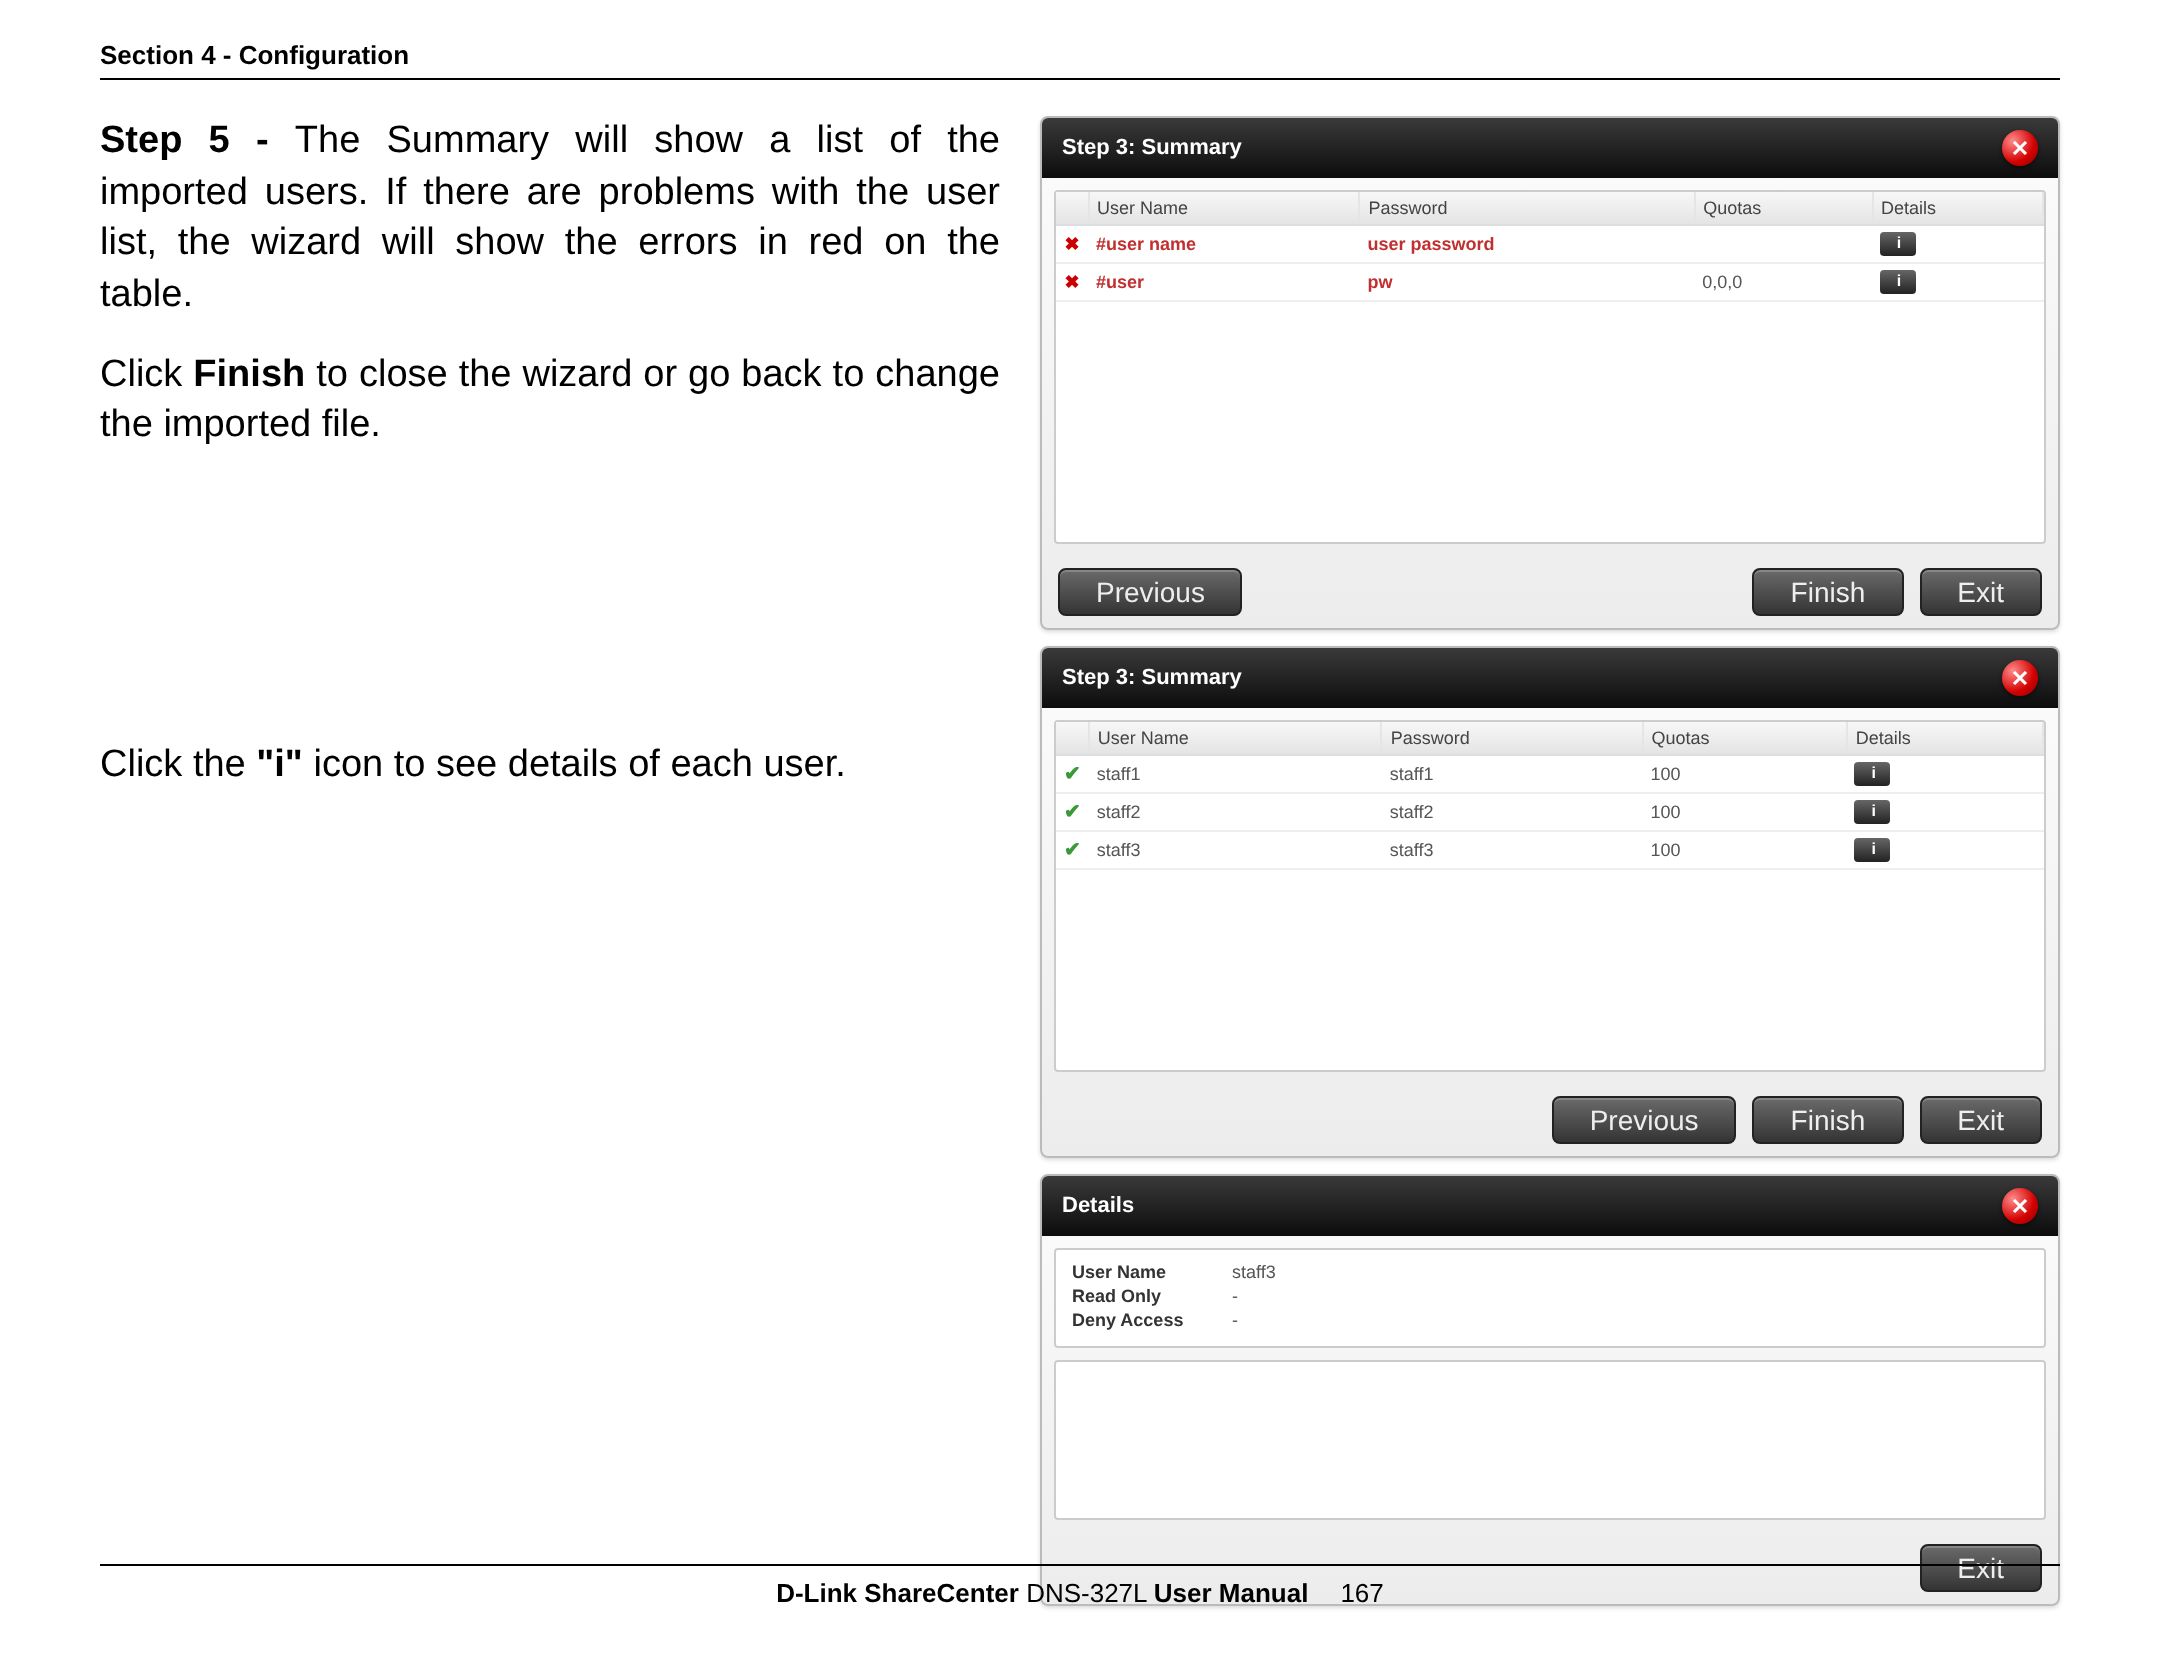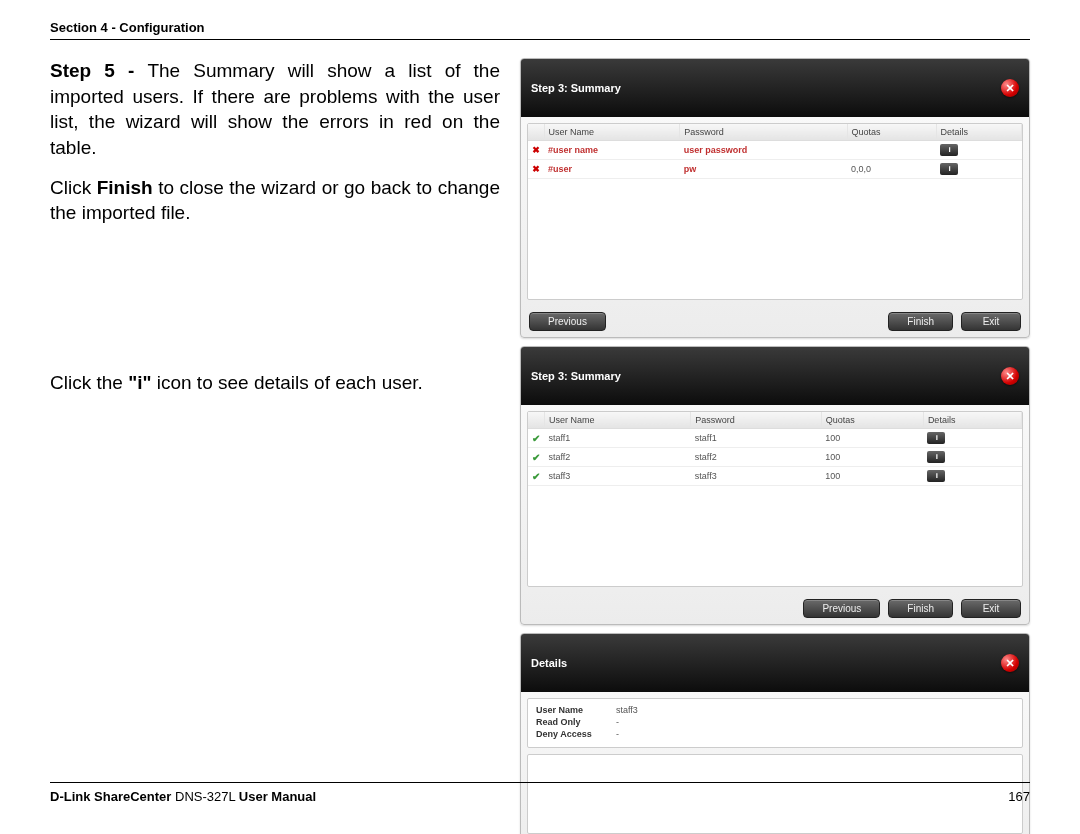--- a/index.html
+++ b/index.html
@@ -34,21 +34,21 @@
     margin-bottom: 8px;
     background: linear-gradient(#fcfcfc,#ececec);
     box-shadow: 0 1px 2px rgba(0,0,0,0.15);
     overflow: hidden;
     font-size: 10px;
   }
   .panel-title {
     background: linear-gradient(#3a3a3a,#0c0c0c);
     color: #fff;
     font-weight: bold;
-    padding: 20px 10px;
+    padding: 6px 10px;
     font-size: 11px;
     display: flex;
     align-items: center;
     justify-content: space-between;
   }
   .close-x {
     width: 18px; height: 18px; border-radius: 50%;
     background: radial-gradient(circle at 30% 30%, #ff8a8a, #d40000 60%, #8a0000);
     color: #fff; font-weight: bold; font-size: 11px;
     display: flex; align-items: center; justify-content: center;
@@ -98,21 +98,21 @@
     gap: 8px;
     padding: 6px 8px;
   }
   .panel-buttons.split { justify-content: space-between; }
   .btn {
     background: linear-gradient(#6a6a6a,#343434);
     color: #eee;
     border: 1px solid #222;
     border-radius: 4px;
     padding: 3px 18px;
-    font-size: 10px;
+    font-size: 14px;
     min-width: 60px;
     text-align: center;
     box-shadow: inset 0 1px 0 rgba(255,255,255,0.2);
   }
   .details-body {
     margin: 6px;
     background: #fff;
     border: 1px solid #ccc;
     border-radius: 2px;
     padding: 6px 8px;
@@ -124,21 +124,21 @@
   .details-body .v { color: #555; }
   .blankarea { height: 80px; border:1px solid #ccc; margin:6px; border-radius:2px; background:#fff; }
   .spacer-lines { height: 130px; }
   .spacer-lines2 { height: 190px; }
   .page-footer {
     position: absolute;
     left: 50px; right: 50px; bottom: 30px;
     border-top: 1.5px solid #000;
     padding-top: 6px;
     display: flex;
-    justify-content: space-between;
+    justify-content: center;
     font-size: 13px;
     gap: 16px;
   }
   .page-footer .fleft .bold { font-weight: bold; }
   .rightgroup { display:flex; gap:8px; }
 </style>
 </head>
 <body>
 
 <div class="page-header">

